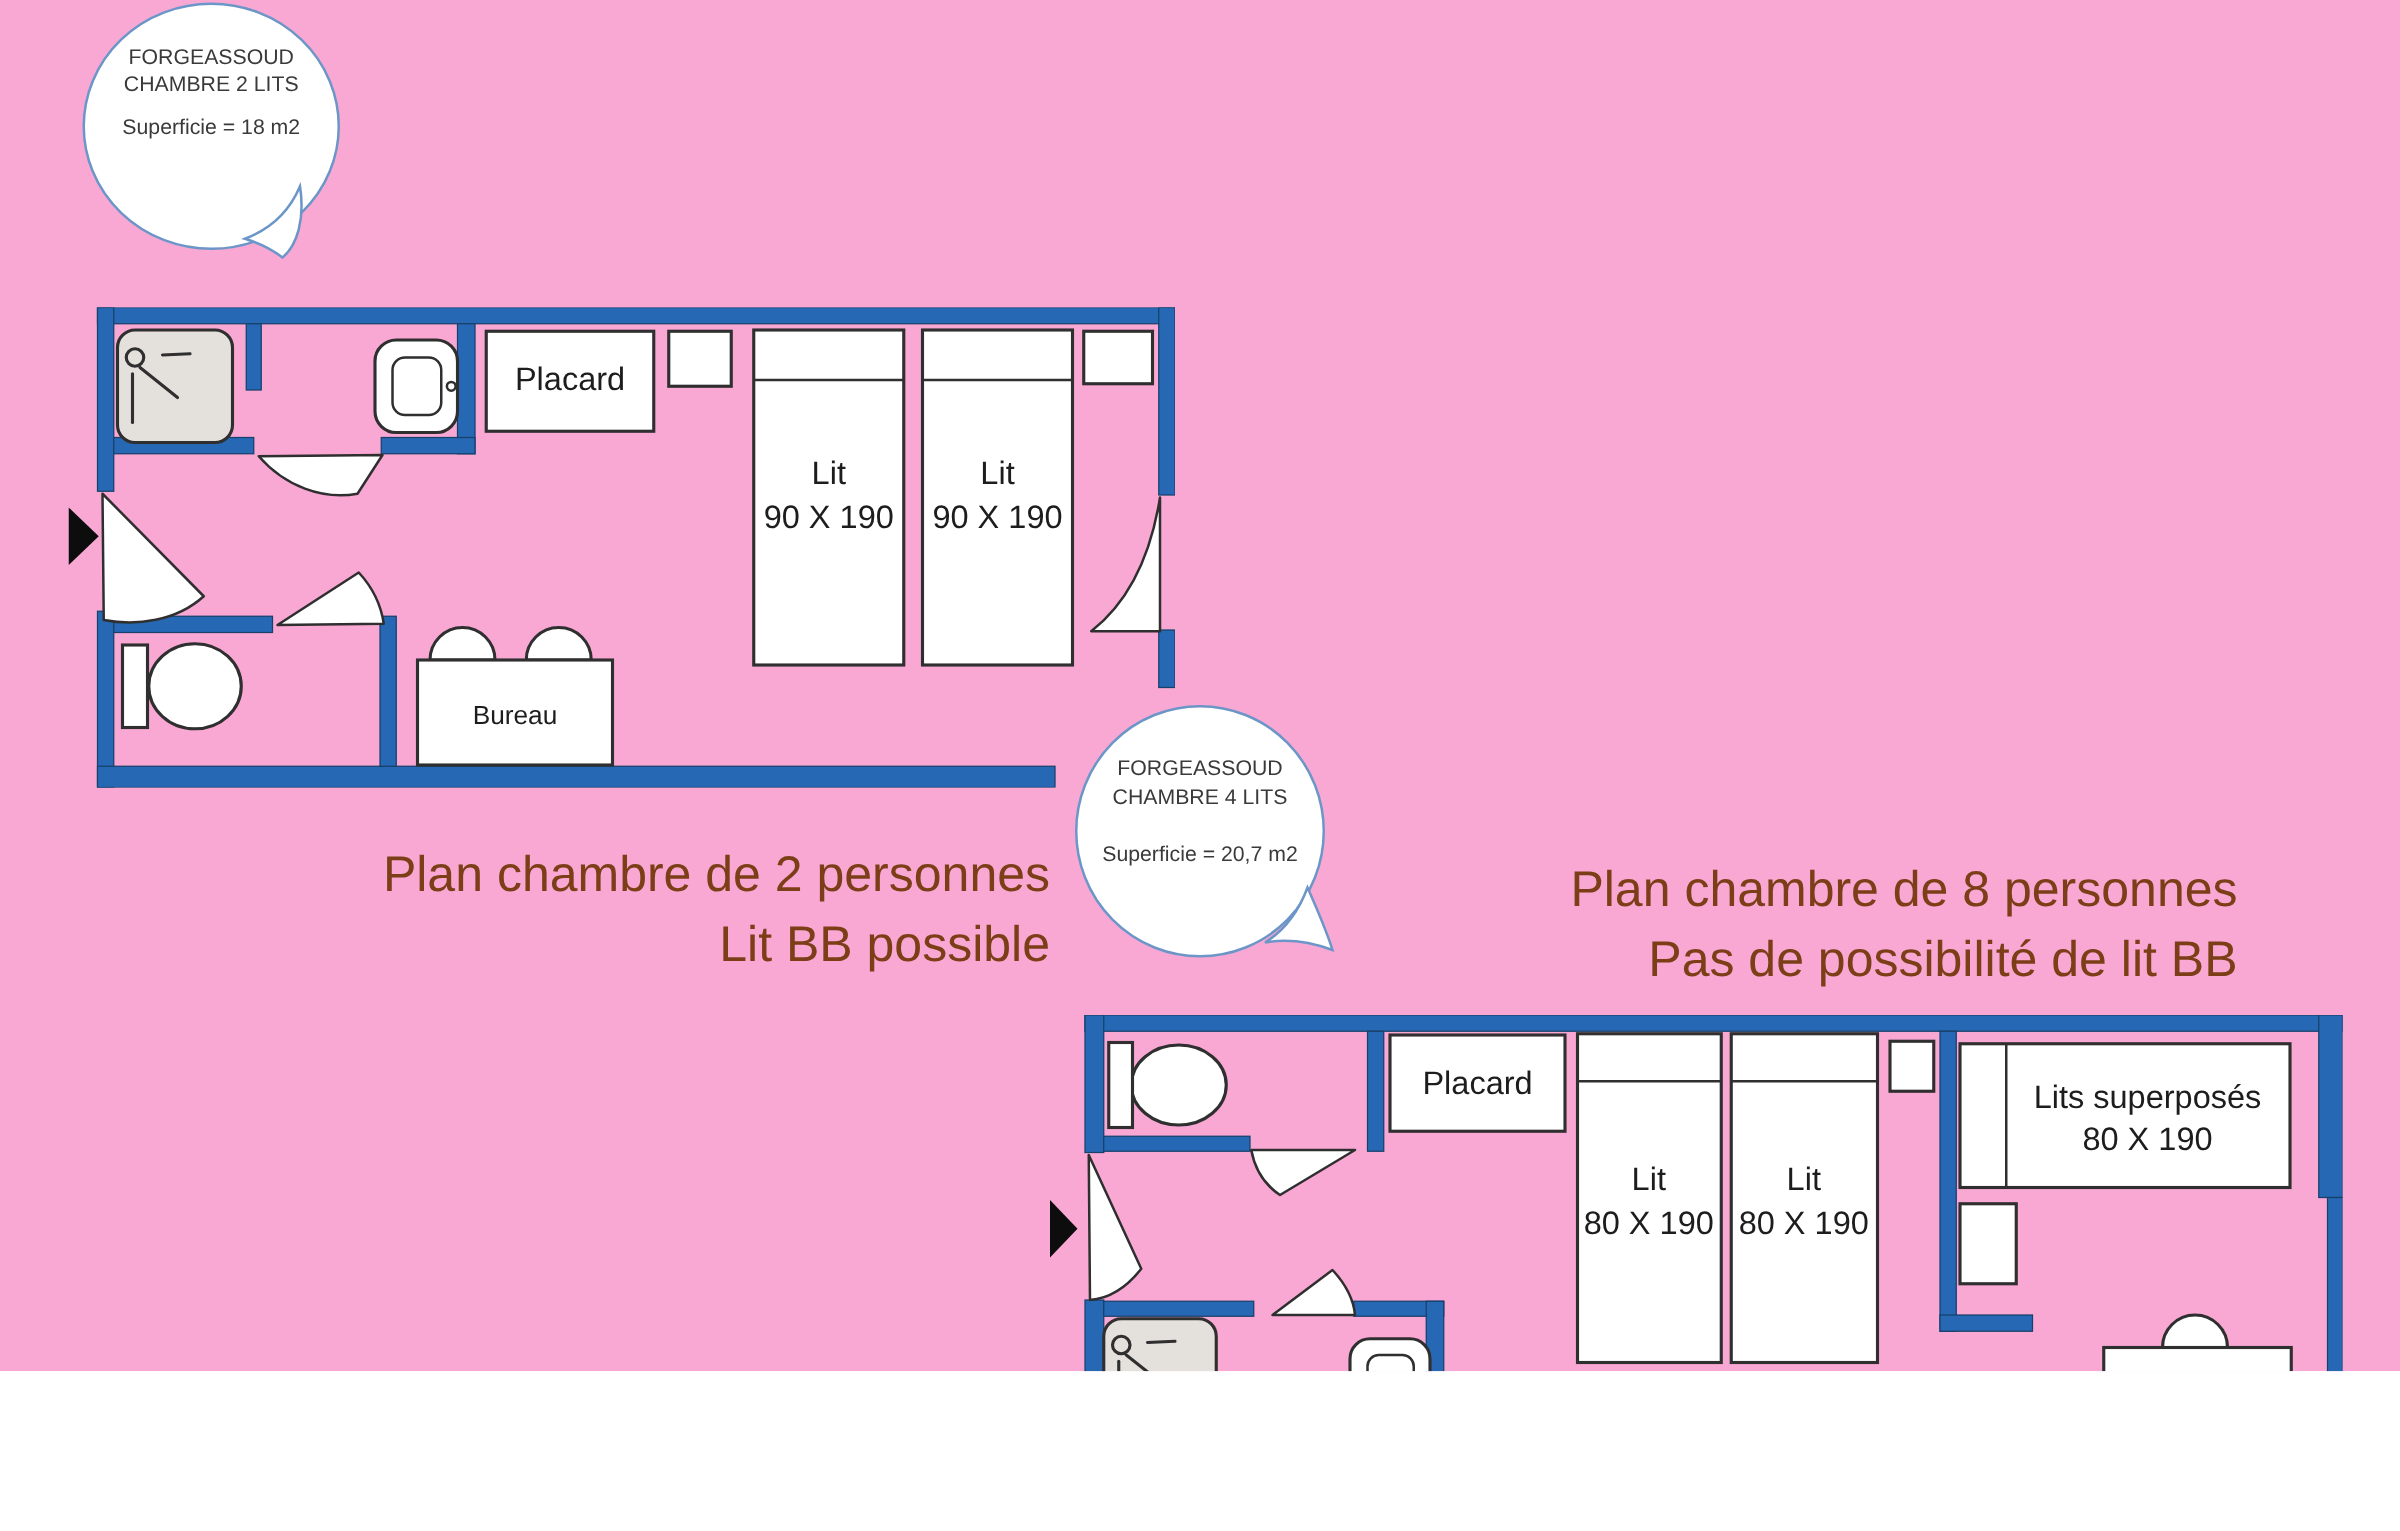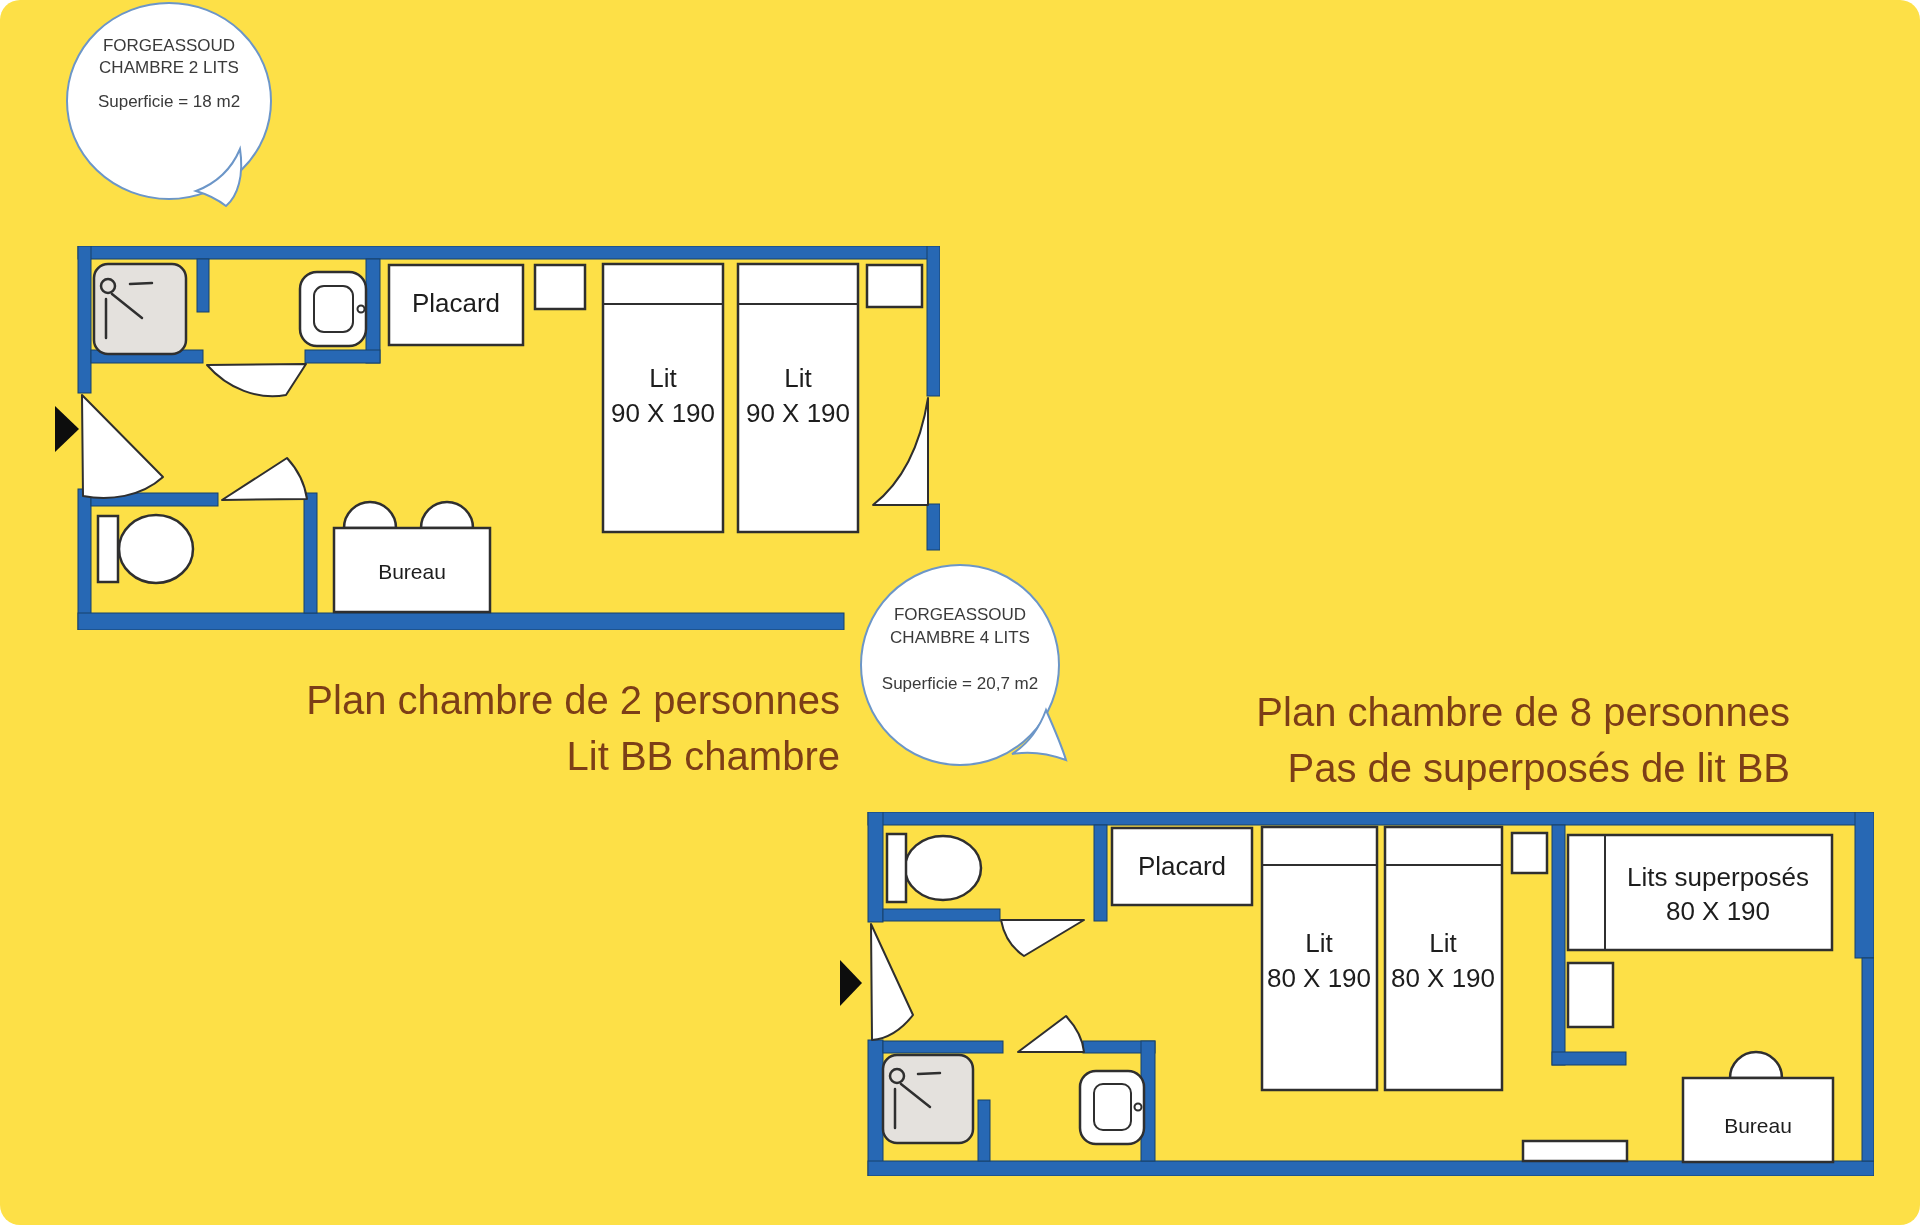--- a/index.html
+++ b/index.html
@@ -1,17 +1,17 @@
 <!DOCTYPE html>
 <html style="--wall: #2768B4; --shower_tray: #E4E1DD; --caption_text: #7C3E17; --bubble_outline: #6C96C8; --bubble_text: #3A3A3A; --ink: #2F2F2F; --label: #1D1D1D;"><head>
 <meta charset="utf-8">
 <style>
   html,body{margin:0;padding:0;background:#ffffff;}
-  .canvas{position:relative;width:1920px;height:1225px;background:#fde047;overflow:hidden;
-          font-family:"Liberation Sans",sans-serif;border-radius:20px;}
+  .canvas{position:relative;width:1920px;height:1097px;background:#f9a8d4;overflow:hidden;
+          font-family:"Liberation Sans",sans-serif;}
   .abs{position:absolute;}
 
   
   .wall{fill:var(--wall);stroke:#17406b;stroke-width:1;}
   .fx{fill:#ffffff;stroke:var(--ink);stroke-width:2.5;}
   .tray{fill:var(--shower_tray);stroke:var(--ink);stroke-width:2.5;}
   .icon{fill:none;stroke:var(--ink);stroke-width:2.5;stroke-linecap:round;}
   .door{fill:#ffffff;stroke:var(--ink);stroke-width:2;stroke-linejoin:round;}
   .divider{stroke:var(--ink);stroke-width:2;}
   .arrow{fill:#0d0d0d;}
@@ -111,26 +111,26 @@
     <g>
       <path class="fx" d="M 266 282 A 26 26 0 0 1 318 282 Z"></path>
       <path class="fx" d="M 343 282 A 26 26 0 0 1 395 282 Z"></path>
       <rect class="fx" x="256" y="282" width="156" height="84"></rect>
       <text class="small-label" x="334" y="333">Bureau</text>
     </g>
   </svg>
 
   <div class="caption" style="left:140px;top:672px;width:700px;">
     <div>Plan chambre de 2 personnes</div>
-    <div>Lit BB chambre</div>
+    <div>Lit BB possible</div>
   </div>
 
   <div class="caption" style="left:1110px;top:684px;width:680px;">
     <div>Plan chambre de 8 personnes</div>
-    <div>Pas de superposés de lit BB</div>
+    <div>Pas de possibilité de lit BB</div>
   </div>
 
   <svg class="abs" style="left:836px;top:812px;" width="1038" height="364" viewBox="-32 0 1038 364">
 
     <polygon class="arrow" points="-28,148 -6,171 -28,194"></polygon>
 
     <rect class="wall" x="0" y="0" width="1006" height="13"></rect>
     <rect class="wall" x="0" y="0" width="15" height="110"></rect>
     <rect class="wall" x="0" y="228" width="15" height="136"></rect>
     <rect class="wall" x="0" y="349" width="1006" height="15"></rect>

